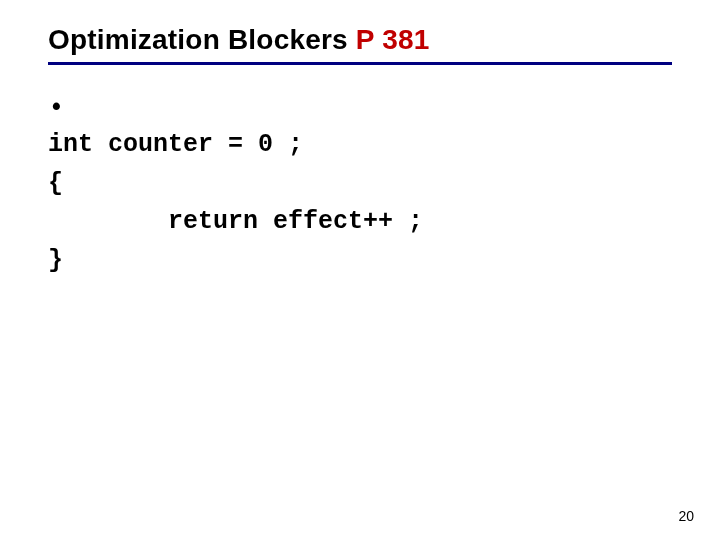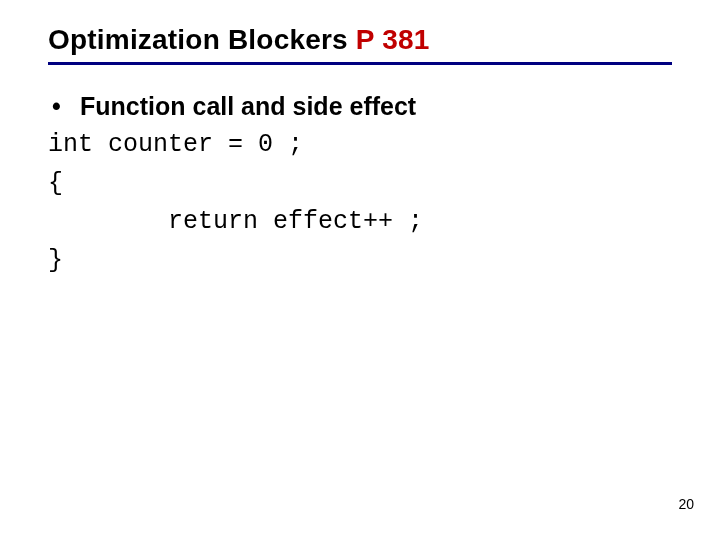--- a/index.html
+++ b/index.html
@@ -44,28 +44,28 @@
     align-items: flex-start;
   }
   .bullet-dot {
     width: 28px;
     flex: 0 0 28px;
     text-align: left;
     padding-left: 4px;
   }
   .code-line {
     font-family: "Courier New", Courier, monospace;
-    font-weight: normal;
+    font-weight: bold;
     white-space: pre;
   }
   .indent1 { padding-left: 60px; }
   .page-number {
     position: absolute;
     right: 26px;
-    bottom: 28px;
+    bottom: 16px;
     font-family: Arial, Helvetica, sans-serif;
     font-size: 14px;
     color: #000;
     font-weight: normal;
     margin-top: 38px;
   }
 </style>
 </head>
 <body>
 
@@ -74,21 +74,20 @@
   <h1 class="title">
     <span class="black">Optimization Blockers </span><span class="red"> P 381</span>
   </h1>
 
   <hr class="rule">
 
   <div class="body">
 
     <div class="bullet-row">
       <span class="bullet-dot">•</span>
-      <span>Function call and side effect</span>
     </div>
 
     <div class="code-line">int counter = 0 ;</div>
     <div class="code-line">{</div>
     <div class="code-line indent1">    return effect++ ;</div>
     <div class="code-line">}</div>
 
   </div>
 
   <div class="page-number">20</div>

